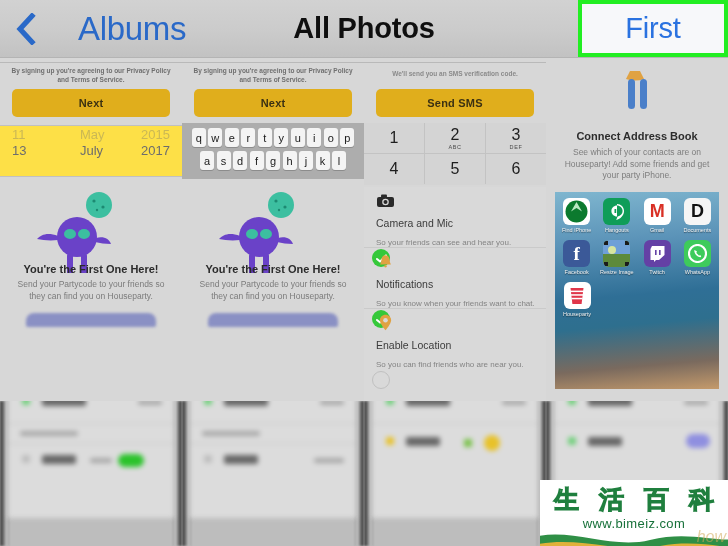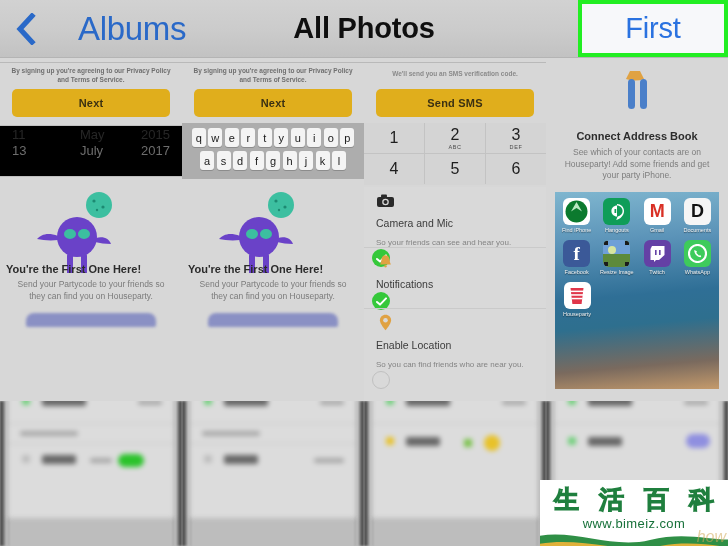--- a/index.html
+++ b/index.html
@@ -75,21 +75,21 @@
   .btn-yellow{
     position:absolute;left:12px;right:12px;top:32px;height:28px;
     background:#e0ae1c;border-radius:5px;
     display:flex;align-items:center;justify-content:center;
     font-size:11px;font-weight:bold;color:#3b3112;letter-spacing:.2px;
   }
 
   
   .picker{
     position:absolute;left:0;right:0;top:68px;height:50px;
-    background:#000000;border-top:1px solid #c0c0c0;border-bottom:1px solid #c0c0c0;
+    background:#fde047;border-top:1px solid #c0c0c0;border-bottom:1px solid #c0c0c0;
   }
   .picker-row{
     display:flex;align-items:center;height:16px;padding:0 12px;
     font-size:13px;color:#6d6d6d;
   }
   .picker-row.faded{opacity:.35;}
   .pk-d{width:34px;text-align:left;}
   .pk-m{flex:1;text-align:left;padding-left:8px;margin-left:26px;}
   .pk-y{width:48px;text-align:right;}
 
@@ -122,21 +122,21 @@
     position:absolute;left:0;right:0;bottom:-8px;text-align:center;
     font-size:5px;color:#9a9a9a;filter:blur(.6px);
   }
 
   
   .toon{position:absolute;left:0;right:0;top:132px;height:84px;}
   .toon svg{display:block;margin:0 auto;}
 
   .first-title{
     position:absolute;left:6px;right:6px;top:206px;
-    font-size:11px;font-weight:bold;color:#2b2b2b;
+    text-align:center;font-size:11px;font-weight:bold;color:#2b2b2b;
   }
   .first-sub{
     position:absolute;left:14px;right:14px;top:222px;
     text-align:center;font-size:8.5px;line-height:11.5px;color:#7b7b7b;
   }
   .partycode-pill{
     position:absolute;left:26px;right:26px;top:256px;height:14px;
     background:#8a90c4;border-radius:8px 8px 2px 2px;filter:blur(1.4px);
   }
 
@@ -407,20 +407,21 @@
 
           <div class="perm">
             <span class="perm-ic">
               <svg width="15" height="15" viewBox="0 0 15 15">
                 <path d="M7.5 1.2 C10 1.2 11.4 3.2 11.6 6 C11.8 9 13 10.4 13 10.4 L2 10.4 C2 10.4 3.2 9 3.4 6 C3.6 3.2 5 1.2 7.5 1.2 Z" fill="#e0a243"></path>
                 <path d="M5.9 11.6 C6.1 12.9 6.7 13.6 7.5 13.6 C8.3 13.6 8.9 12.9 9.1 11.6 Z" fill="#e0a243"></path>
               </svg>
             </span>
             <span class="perm-tx">
               <span class="perm-h">Notifications</span><br>
+              <span class="perm-p">So you know when your friends want to chat.</span>
             </span>
             <span class="toggle-on">
               <svg width="11" height="9" viewBox="0 0 11 9">
                   <polyline points="1,5 4,7.6 10,1.4" fill="none" stroke="#fff" stroke-width="2" stroke-linecap="round" stroke-linejoin="round"></polyline>
                 </svg>
             </span>
           </div>
 
           <div class="perm">
             <span class="perm-ic">

